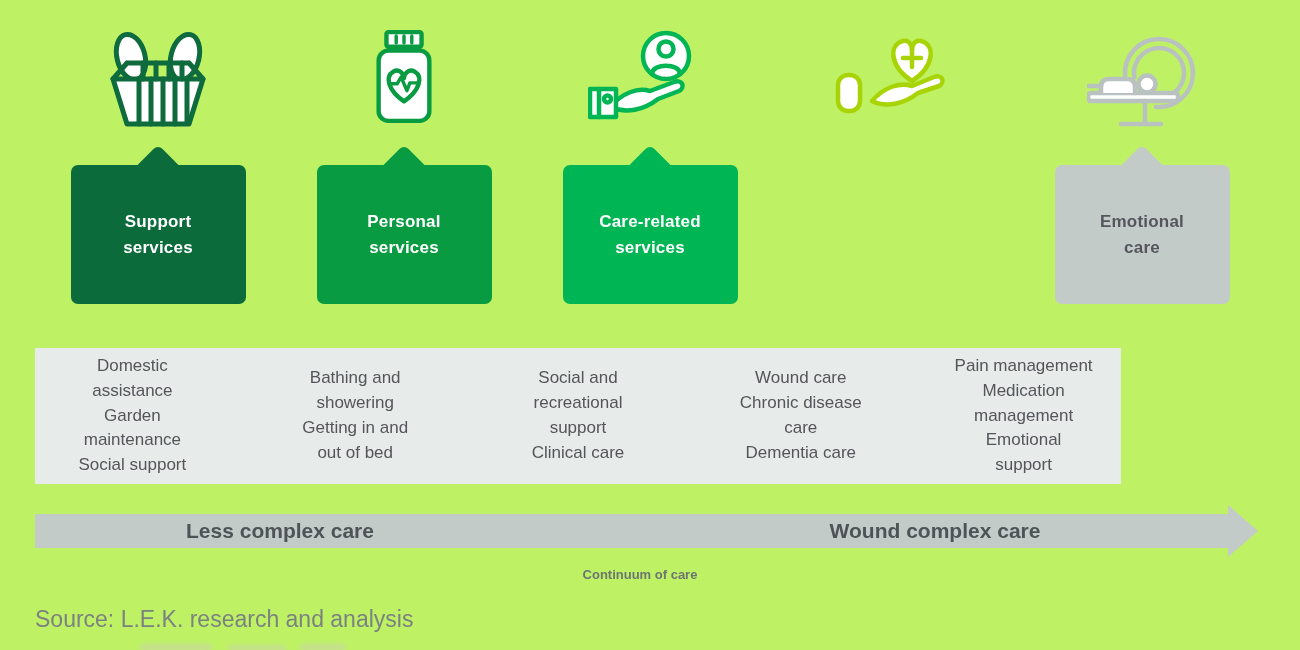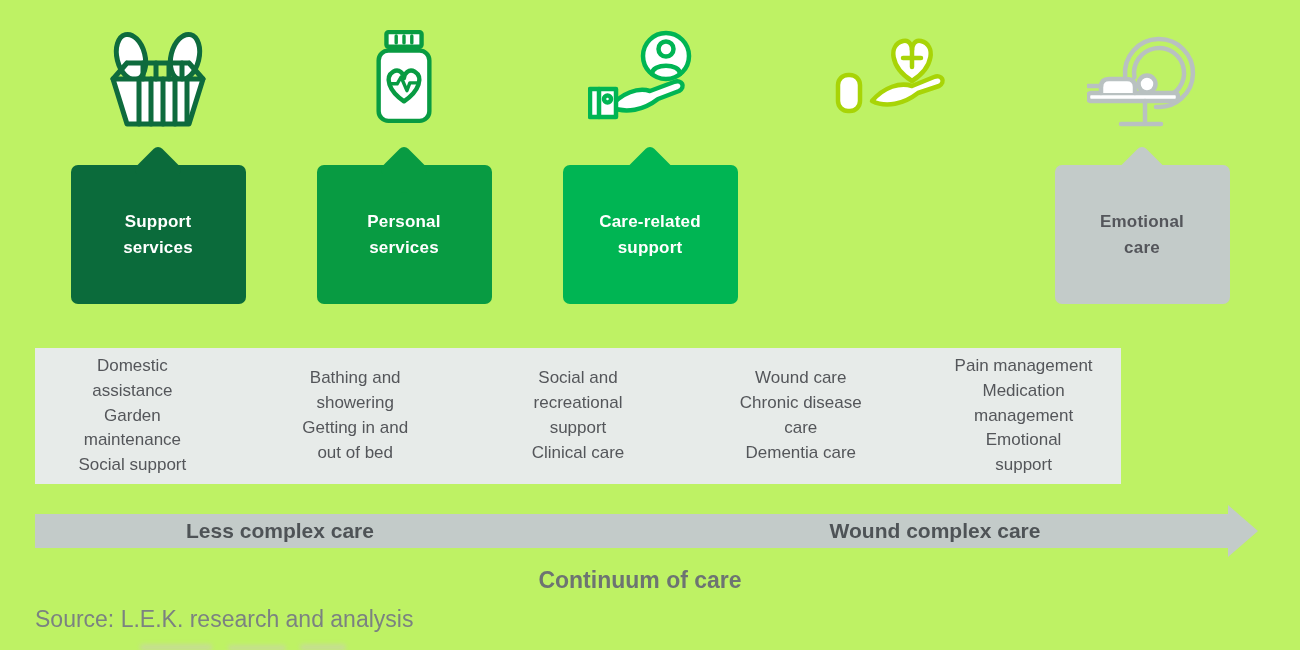--- a/index.html
+++ b/index.html
@@ -29,21 +29,21 @@
   .arrow-bar { position:absolute; left:35px; top:514px; width:1193px; height:34px; }
   .arrow-head { position:absolute; left:1228px; top:505px; width:0; height:0;
                 border-top:26px solid transparent; border-bottom:26px solid transparent;
                 border-left:30px solid #C3CBC9; }
   .arrow-label { position:absolute; top:514px; height:34px; line-height:34px;
                  transform:translateX(-50%); font-size:21px; font-weight:700; }
   .arrow-label.left  { left:280px; }
   .arrow-label.right { left:935px; }
 
   .caption { position:absolute; left:640px; top:567px; transform:translateX(-50%);
-             font-size:23px; font-weight:700; color:#6D7472; }
+             font-size:13px; font-weight:700; color:#6D7472; }
   .source  { position:absolute; left:35px; top:606px; font-size:23px; color:#7B8281; }
 
   
   .artifact { position:absolute; border-radius:3px; filter:blur(2px); opacity:.45;
               background:#cfc8c6; }
   svg { display:block; }
 </style>
 </head>
 <body>
 
@@ -94,21 +94,21 @@
           <path d="M64 45 C64 34 92 34 92 45"></path>
           <path d="M22 78 C34 64 50 58 62 62 L86 53 C94 50 98 58 91 62 L70 70 C56 81 38 85 22 78 Z" fill="#ffffff"></path>
           <rect x="2" y="60" width="26" height="28" fill="#ffffff"></rect>
           <path d="M11 60 V88"></path>
           <circle cx="19.5" cy="70" r="3.5"></circle>
         </svg>
       </div>
       <div class="box" style="background: rgb(0, 181, 83); color: rgb(255, 255, 255);">
         <div class="notch" style="background: rgb(0, 181, 83);"></div>
         <div class="box-title">Care-related
-support</div>
+services</div>
       </div>
     </div>
 
     <div class="col">
       <div class="icon-wrap">
         <svg width="128" height="95" viewBox="0 0 128 95" fill="none" stroke="currentColor" stroke-width="4.5" stroke-linecap="round" stroke-linejoin="round" style="color: rgb(168, 212, 6);">
           <path d="M80 52 C58 38 56 16 71 12 C78 10 80 18 80 21 C80 18 82 10 89 12 C104 16 102 38 80 52 Z" fill="#ffffff"></path>
           <path d="M80 20 V38 M71 29 H89"></path>
           <path d="M40 72 C52 58 68 53 80 57 L102 48 C110 45 114 53 107 57 L86 64 C72 75 54 79 40 72 Z" fill="#ffffff"></path>
           <rect x="6" y="46" width="22" height="36" rx="10" fill="#ffffff"></rect>

